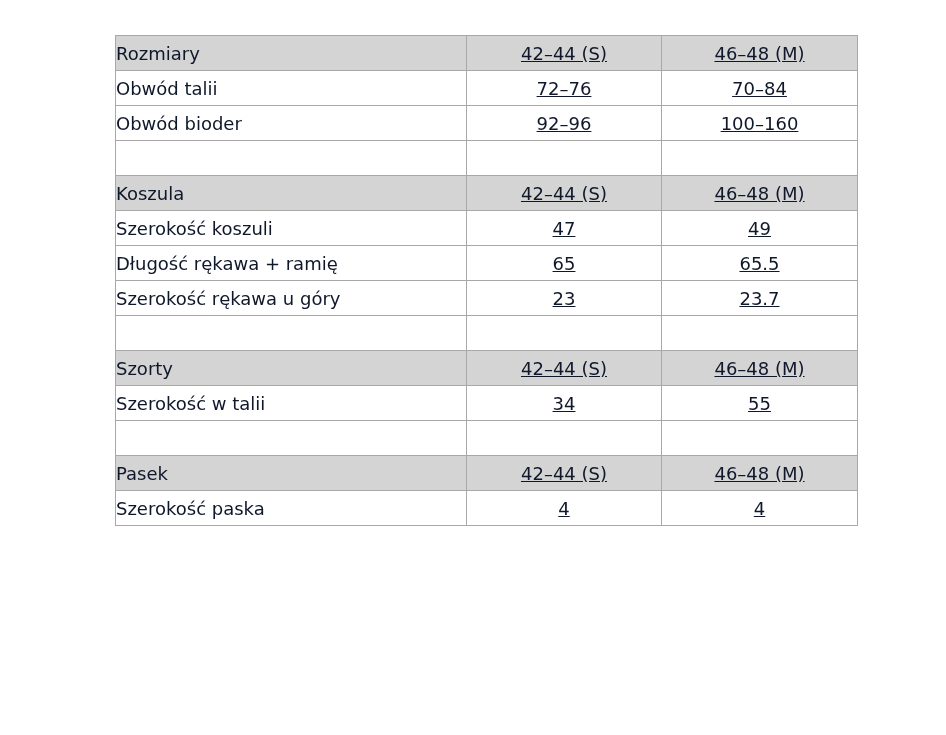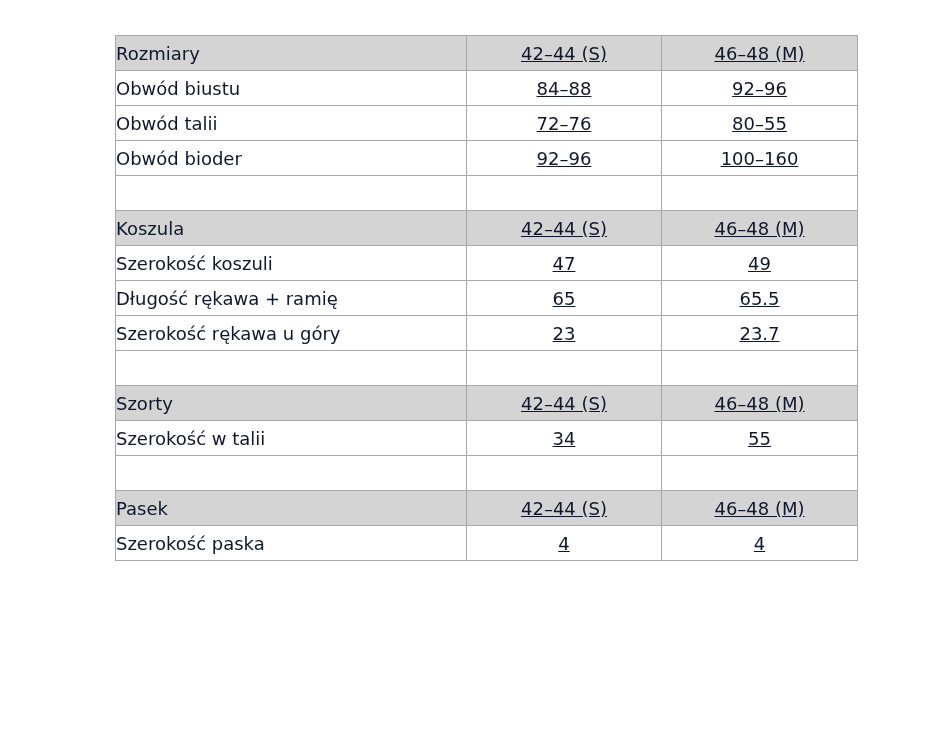--- a/index.html
+++ b/index.html
@@ -21,28 +21,23 @@
       <col class="c3">
     </colgroup>
   <tbody>
 
     <tr class="header">
       <td class="label">Rozmiary</td>
       <td class="val">42–44 (S)</td>
       <td class="val">46–48 (M)</td>
     </tr>
     <tr>
-      <td class="label">Obwód biustu</td>
-      <td class="val">84–88</td>
-      <td class="val">92–96</td>
-    </tr>
-    <tr>
       <td class="label">Obwód talii</td>
       <td class="val">72–76</td>
-      <td class="val">80–55</td>
+      <td class="val">70–84</td>
     </tr>
     <tr>
       <td class="label">Obwód bioder</td>
       <td class="val">92–96</td>
       <td class="val">100–160</td>
     </tr>
     <tr>
         <td></td>
         <td></td>
         <td></td>

